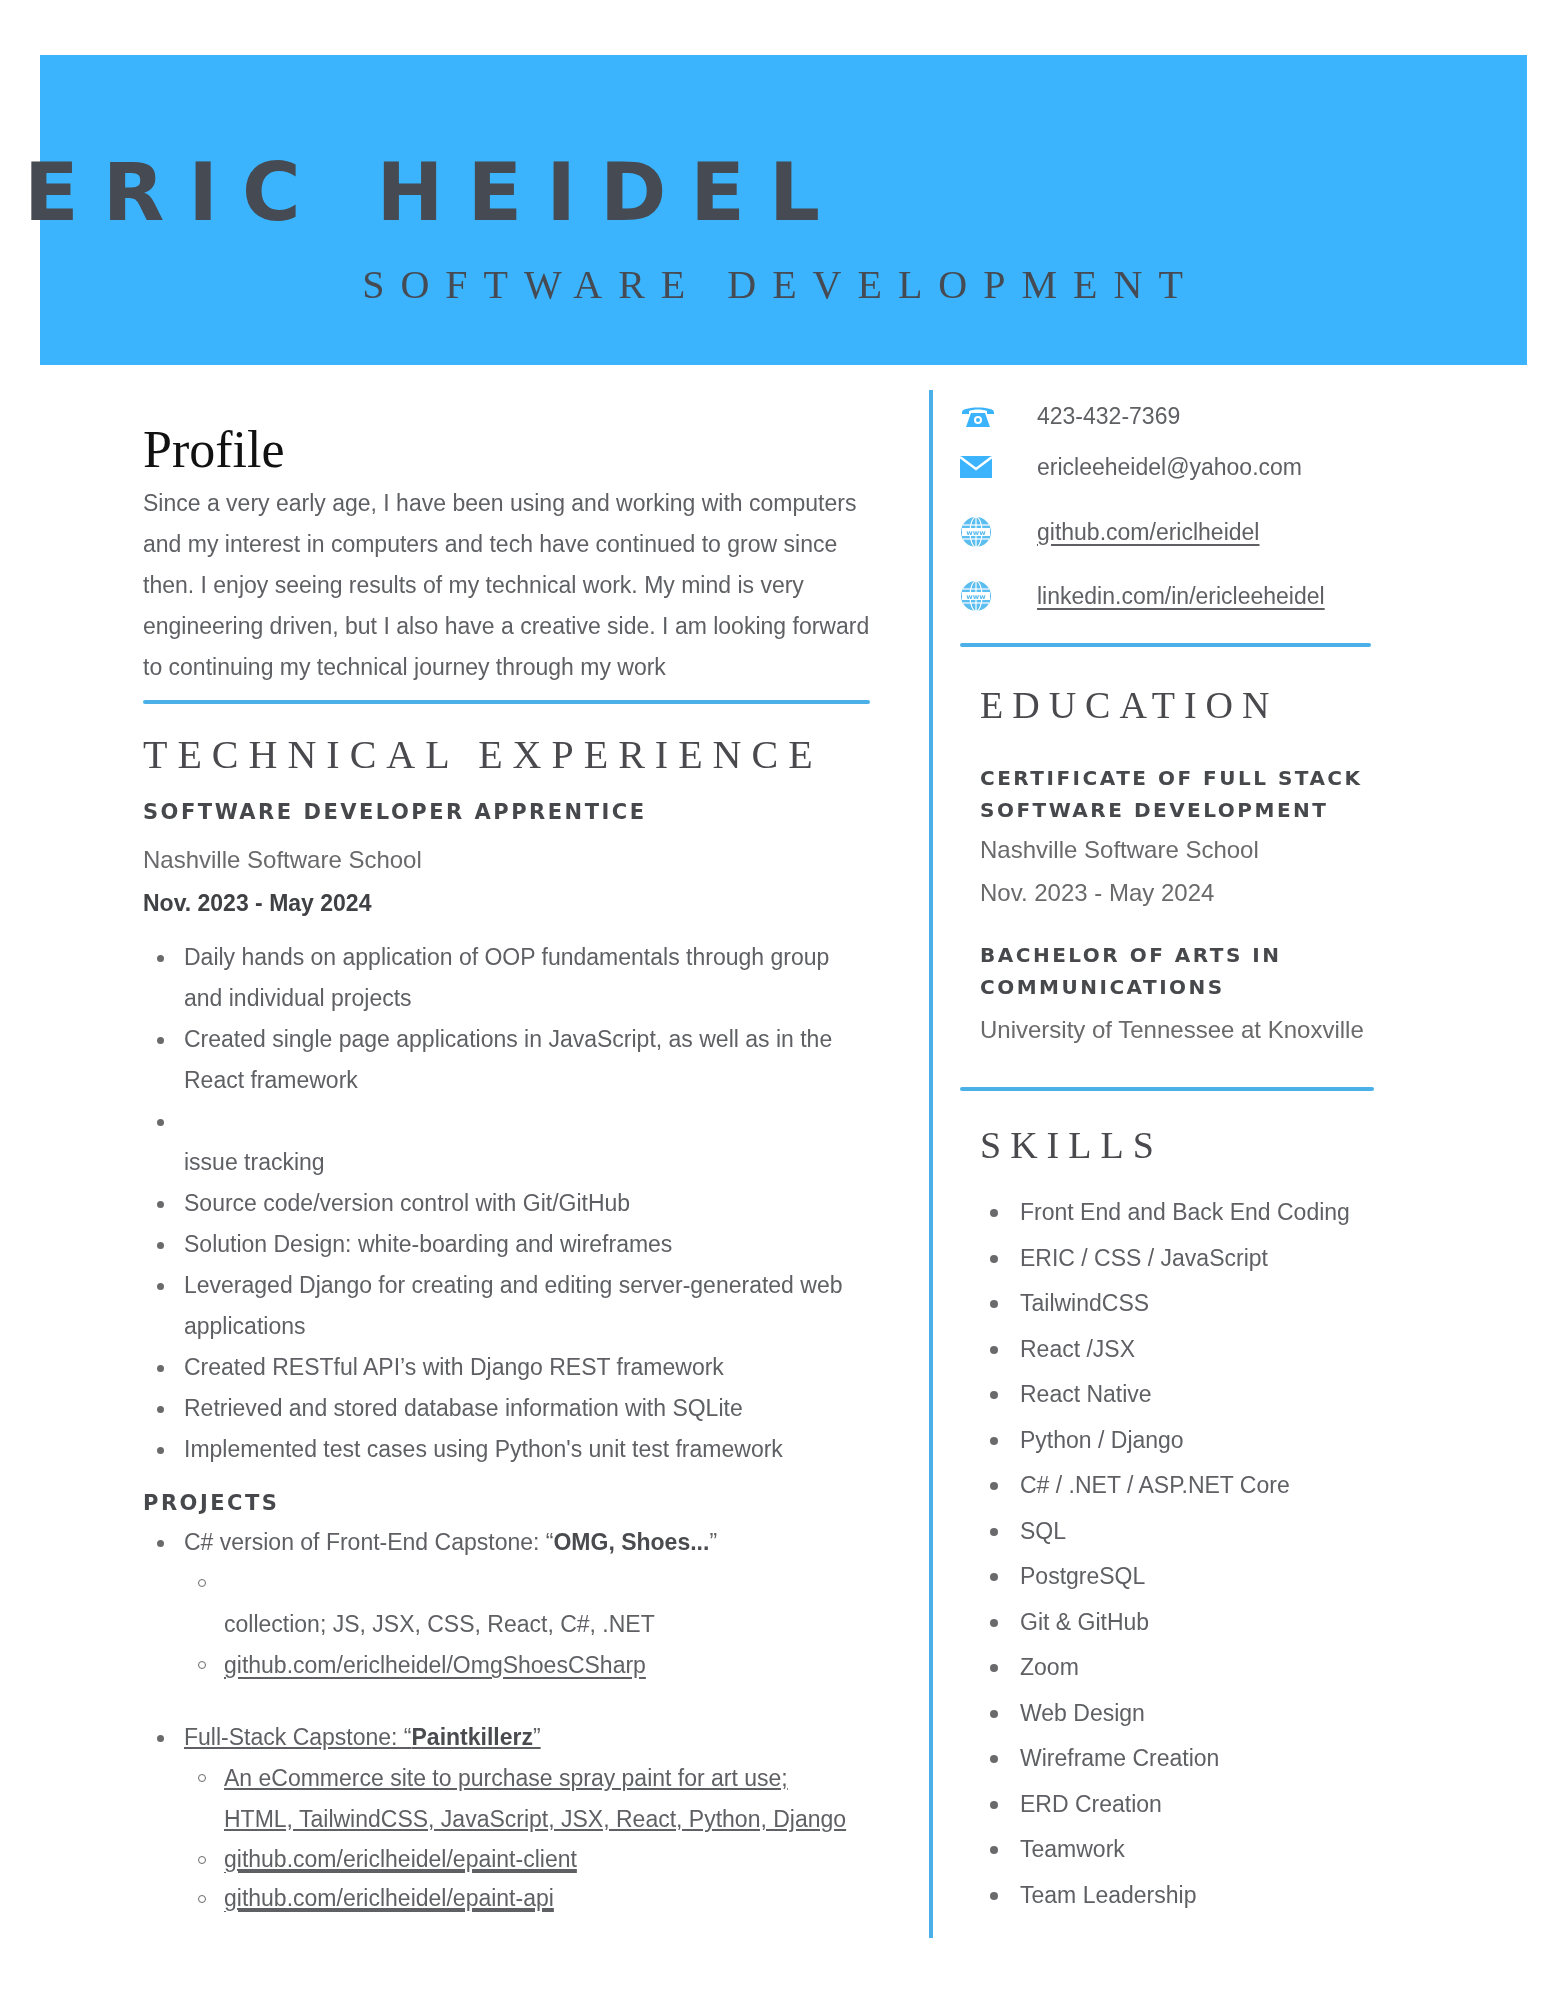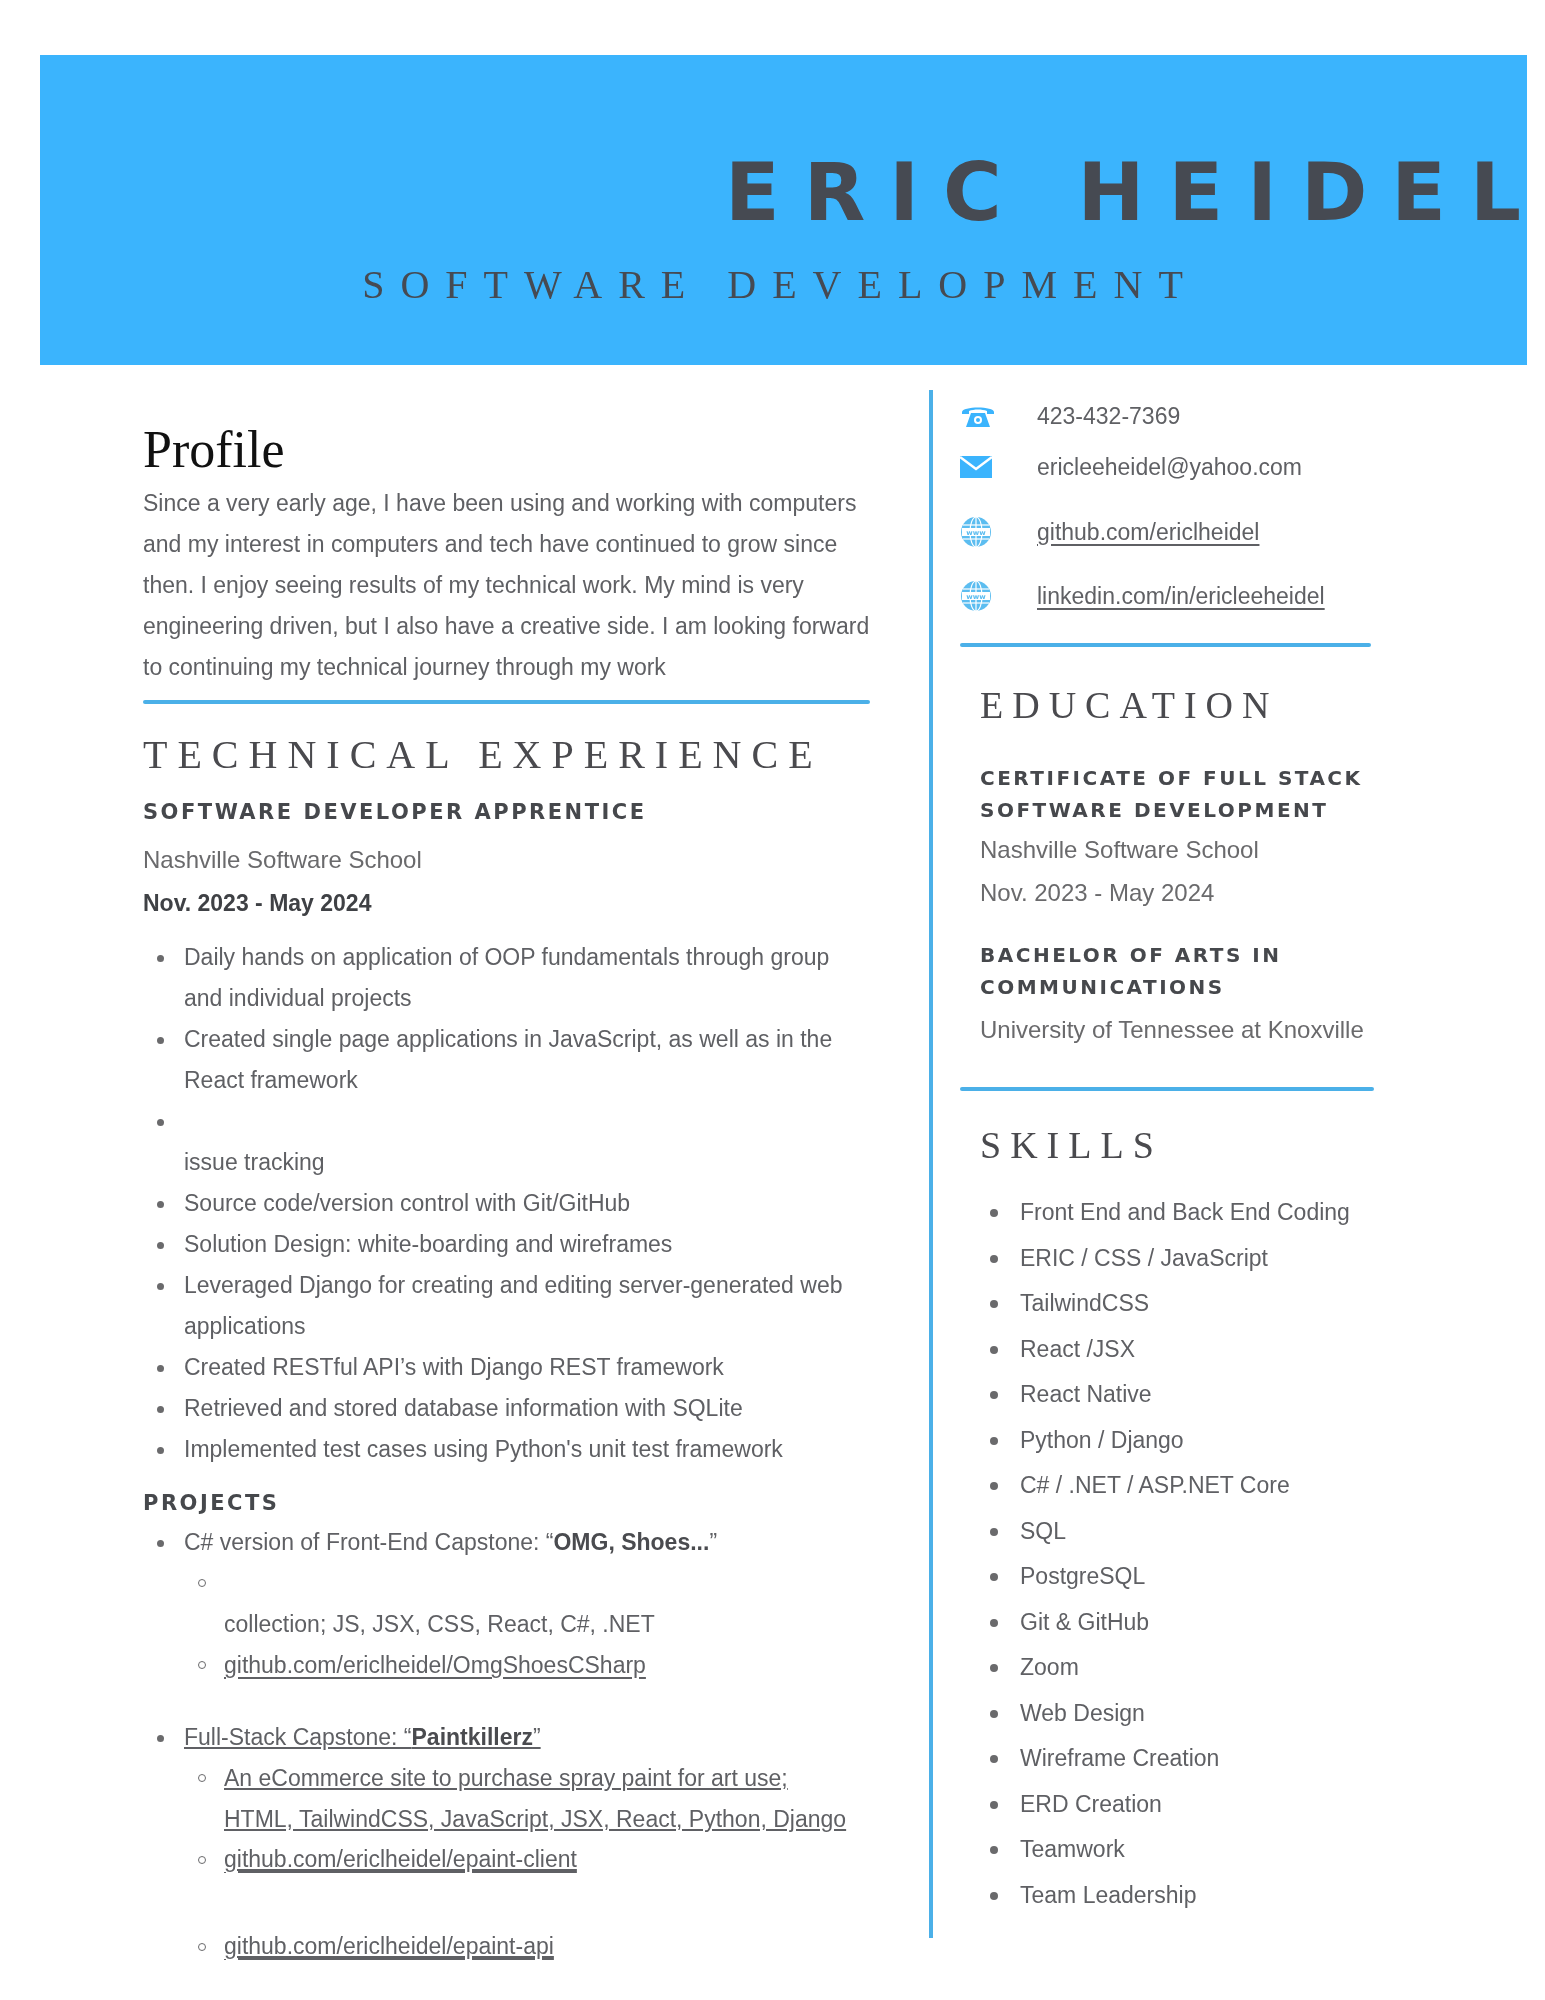--- a/index.html
+++ b/index.html
@@ -8,21 +8,21 @@
     background: #ffffff;
     font-family: "Liberation Sans", "DejaVu Sans", sans-serif;
     color: #5f6064;
   }
   .abs { position: absolute; }
   .header {
     left: 40px; top: 55px; width: 1487px; height: 310px;
     background: #3bb4fd;
   }
   .name {
-    left: 0; width: 1545px; top: 148px; text-align: right;
+    left: 0; width: 1545px; top: 148px; text-align: left;
     font-family: "DejaVu Sans", sans-serif; font-weight: bold;
     font-size: 80px; line-height: 90px; letter-spacing: 24px;
     color: #464a52; padding-left: 24px; box-sizing: border-box;
   }
   .subtitle {
     left: 0; width: 1545px; top: 262px; text-align: center;
     font-family: "Liberation Serif", serif; font-size: 40px; line-height: 46px;
     letter-spacing: 16px; color: #464a52; padding-left: 16px; box-sizing: border-box;
   }
   .vline { left: 929px; top: 390px; width: 4px; height: 1548px; background: #4bb0e8; }
@@ -122,21 +122,21 @@
   </ul>
 </div>
 
 <div class="abs" style="left:143px; top:1717px; width:780px;text-decoration:underline;">
   <ul class="exp">
     <li><span>Full-Stack Capstone: “</span><b style="color:#4a4b4f">Paintkillerz</b><span>”</span></li>
   </ul>
   <ul class="sub">
     <li><span>An eCommerce site to purchase spray paint for art use;</span><br><span>HTML, TailwindCSS, JavaScript, JSX, React, Python, Django</span></li>
     <li style="line-height:39px;"><a class="link">github.com/ericlheidel/epaint-client</a></li>
-    <li style="line-height:39px;margin-top:48px;"><a class="link">github.com/ericlheidel/epaint-api</a></li>
+    <li style="line-height:39px;"><a class="link">github.com/ericlheidel/epaint-api</a></li>
   </ul>
 </div>
 
 <div class="abs contact-row" style="top:396px;">
   <span class="icon">
     <svg width="36" height="26" viewBox="0 0 36 26">
       <path d="M2 9 C2 3 34 3 34 9 L34 11 L27 11 L27 8 C22 6 14 6 9 8 L9 11 L2 11 Z" fill="#3bb4fd"></path>
       <path d="M11 10 L25 10 L30 24 L6 24 Z" fill="#3bb4fd"></path>
       <circle cx="18" cy="17" r="4" fill="#ffffff"></circle>
       <circle cx="18" cy="17" r="2" fill="#3bb4fd"></circle>

